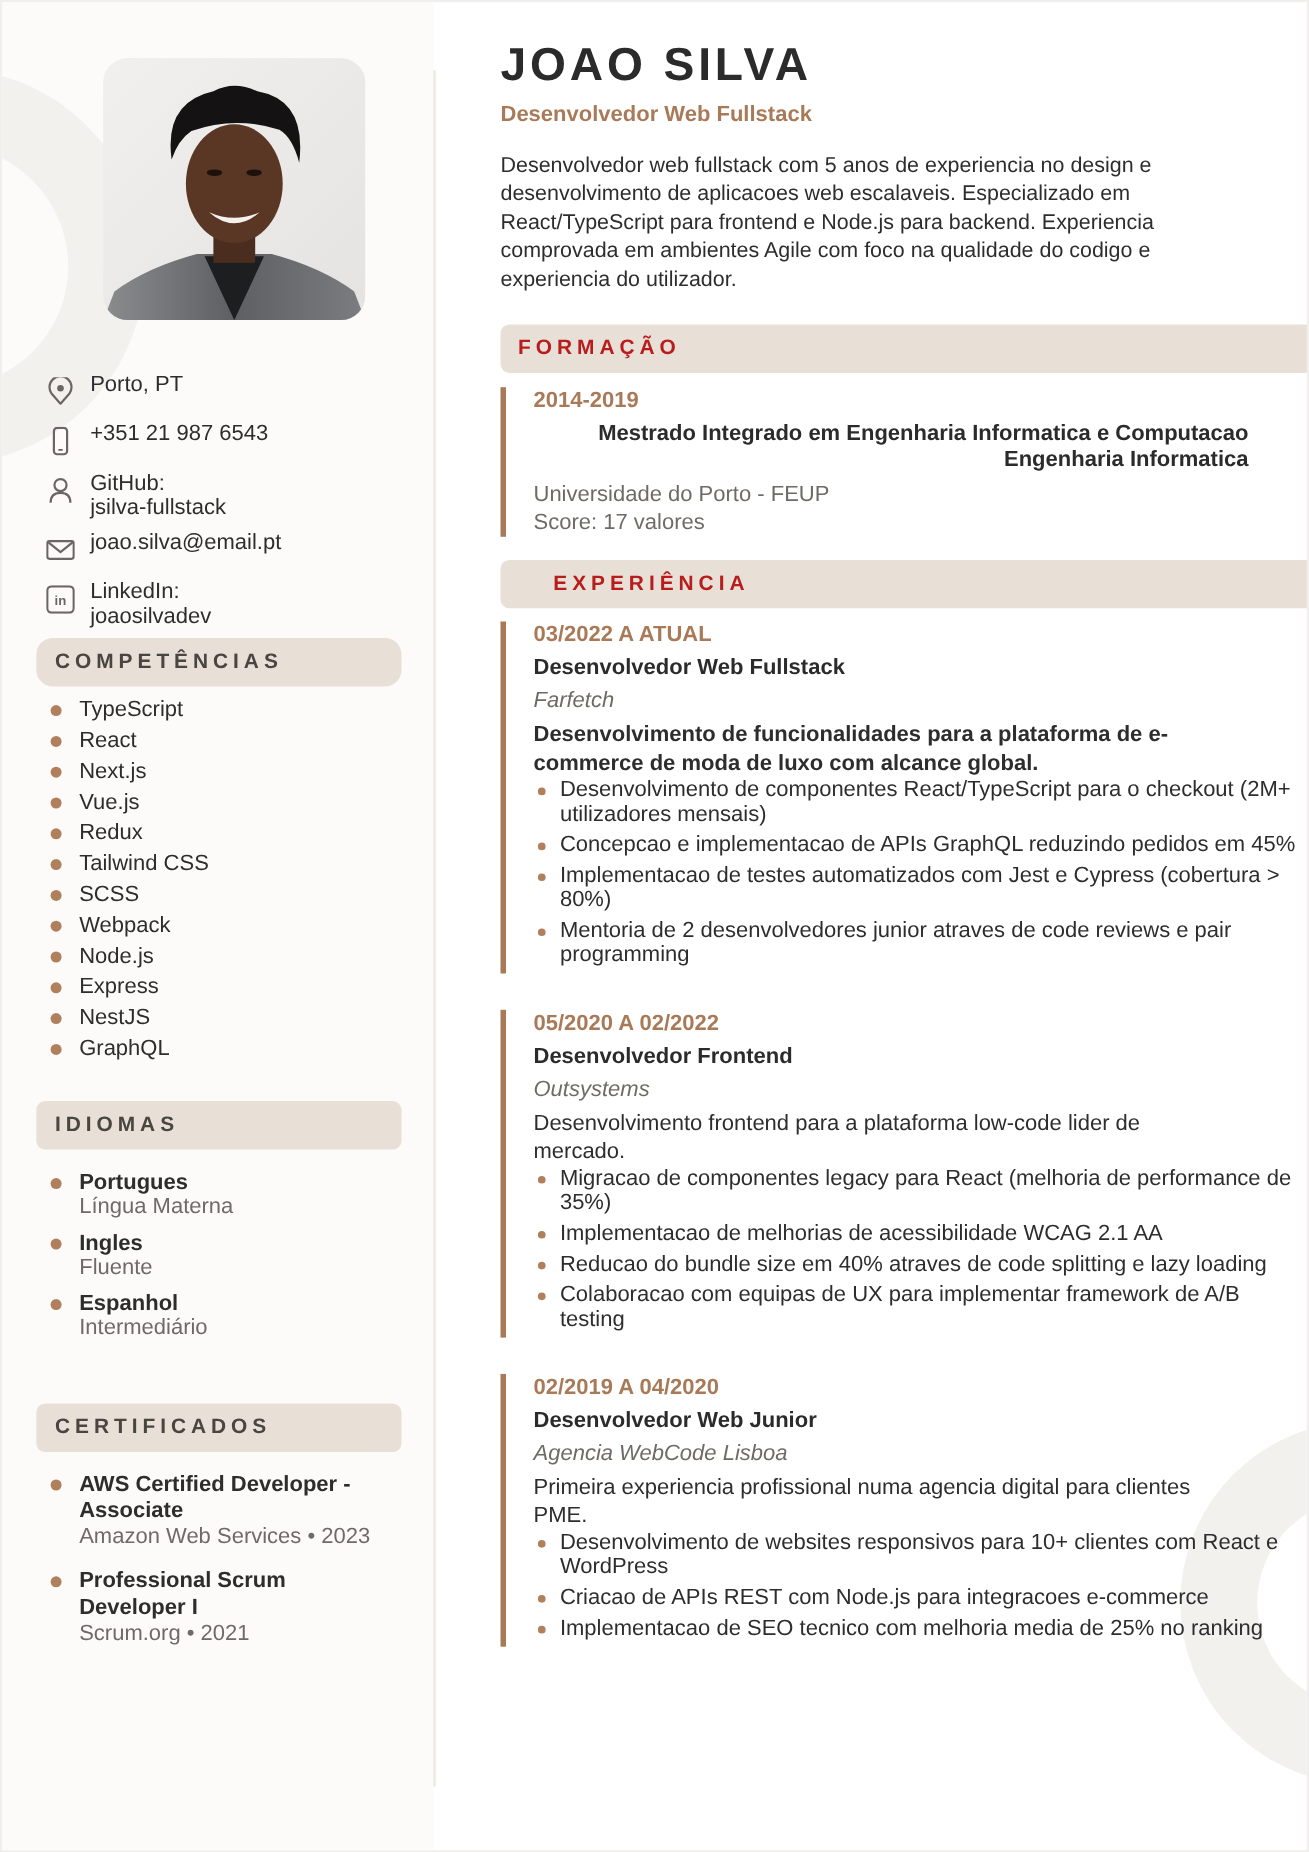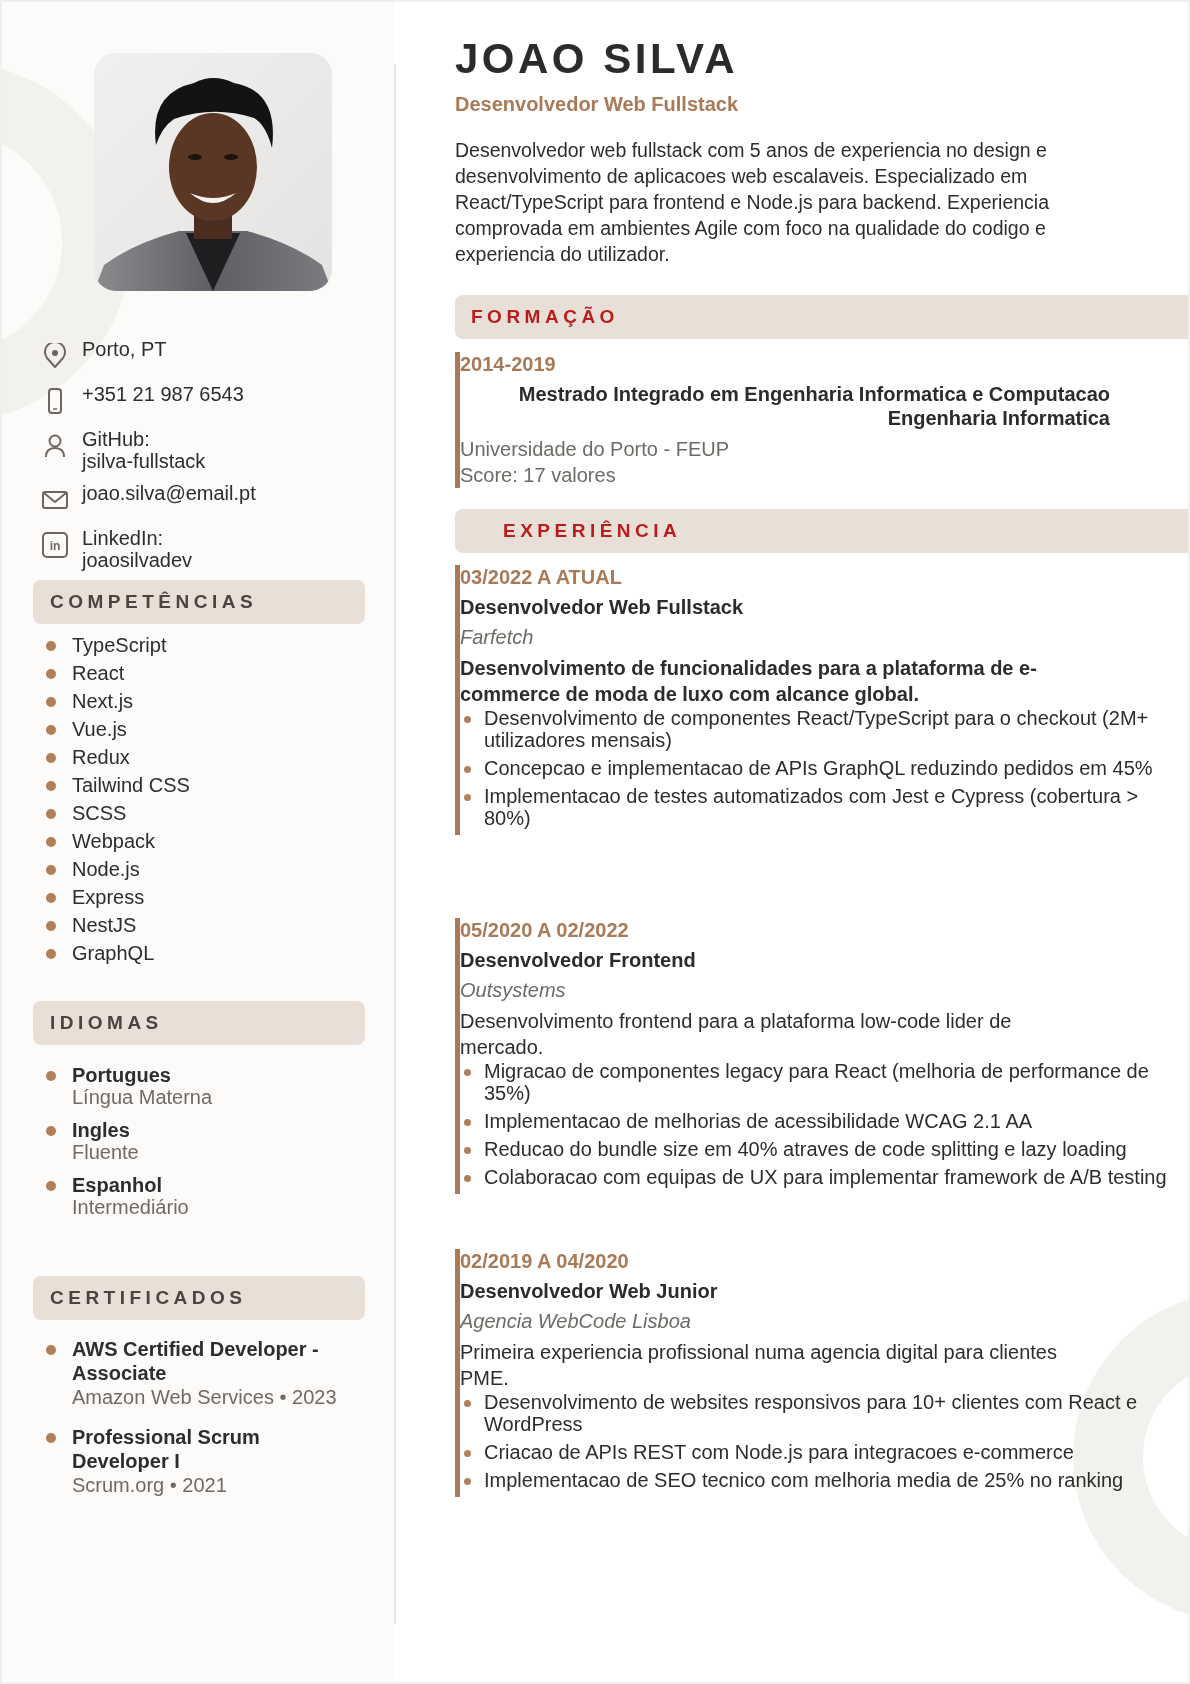--- a/index.html
+++ b/index.html
@@ -32,21 +32,21 @@
   .certs li::before { top: 8px; }
   .certs li .sub { display: block; font-weight: normal; color: #6e6a66; }
 
   .main { position: absolute; left: 453px; top: 0; width: 720px; }
   .name { position: absolute; left: 0; top: 33px; font-size: 42px; font-weight: bold; letter-spacing: 3.5px; color: #2b2b2b; }
   .title { position: absolute; left: 0; top: 91px; font-size: 20px; font-weight: bold; color: #a97a57; }
   .summary { position: absolute; left: 0; top: 135px; width: 670px; font-size: 19.5px; line-height: 26px; color: #2d2d2d; }
 
   .main-header { position: absolute; left: 0; width: 780px; height: 44px; background: #e8e0d7; border-radius: 8px; padding-left: 16px; display: flex; align-items: center; font-size: 19px; font-weight: bold; letter-spacing: 4.5px; color: #b91c1c; }
 
-  .entry { position: absolute; left: 0; width: 733px; border-left: 5px solid #a97a57; }
+  .entry { position: absolute; left: 0; width: 733px; border-left: 5px solid #a97a57; padding-left: 25px; }
   .entry .date { font-size: 20px; font-weight: bold; color: #a97a57; line-height: 24px; margin-bottom: 6px; }
   .entry .role { font-size: 20px; font-weight: bold; color: #2b2b2b; line-height: 24px; margin-bottom: 6px; }
   .entry .org { font-size: 20px; font-style: italic; color: #6e6a66; line-height: 24px; margin-bottom: 6px; }
   .entry .plain { font-size: 20px; color: #6e6a66; line-height: 26px; }
   .entry .desc { font-size: 20px; color: #2d2d2d; line-height: 26px; }
   .entry ul { list-style: none; margin-top: 0; }
   .entry ul li { position: relative; padding-left: 24px; font-size: 20px; line-height: 22px; color: #2d2d2d; margin-bottom: 6px; }
   .entry ul li::before { content: ""; position: absolute; left: 4px; top: 9px; width: 7px; height: 7px; border-radius: 50%; background: #b07f5c; }
 </style>
 </head>
@@ -135,21 +135,21 @@
               <text x="13" y="18" font-size="12" font-weight="bold" text-anchor="middle" fill="#6a6664" font-family="Liberation Sans, sans-serif">in</text>
             </svg>
         </span>
         <div class="txt">
           <span>LinkedIn:</span>
           <span>joaosilvadev</span>
         </div>
       </div>
     </div>
 
-    <div class="side-header" style="top:578px;">COMPETÊNCIAS</div>
+    <div class="side-header" style="top:578px;border-radius:15px;">COMPETÊNCIAS</div>
     <ul class="bullets" style="top:629px;">
       <li>TypeScript</li>
       <li>React</li>
       <li>Next.js</li>
       <li>Vue.js</li>
       <li>Redux</li>
       <li>Tailwind CSS</li>
       <li>SCSS</li>
       <li>Webpack</li>
       <li>Node.js</li>
@@ -192,20 +192,21 @@
 
     <div class="entry" style="top:563px;">
       <div class="date">03/2022 A ATUAL</div>
       <div class="role">Desenvolvedor Web Fullstack</div>
       <div class="org">Farfetch</div>
       <div class="desc" style="width:600px;font-weight:bold;">Desenvolvimento de funcionalidades para a plataforma de e-commerce de moda de luxo com alcance global.</div>
       <ul>
         <li>Desenvolvimento de componentes React/TypeScript para o checkout (2M+ utilizadores mensais)</li>
         <li>Concepcao e implementacao de APIs GraphQL reduzindo pedidos em 45%</li>
         <li>Implementacao de testes automatizados com Jest e Cypress (cobertura &gt; 80%)</li>
+        <li>Mentoria de 2 desenvolvedores junior atraves de code reviews e pair programming</li>
       </ul>
     </div>
 
     <div class="entry" style="top:916px;">
       <div class="date">05/2020 A 02/2022</div>
       <div class="role">Desenvolvedor Frontend</div>
       <div class="org">Outsystems</div>
       <div class="desc" style="width:620px;">Desenvolvimento frontend para a plataforma low-code lider de mercado.</div>
       <ul>
         <li>Migracao de componentes legacy para React (melhoria de performance de 35%)</li>

